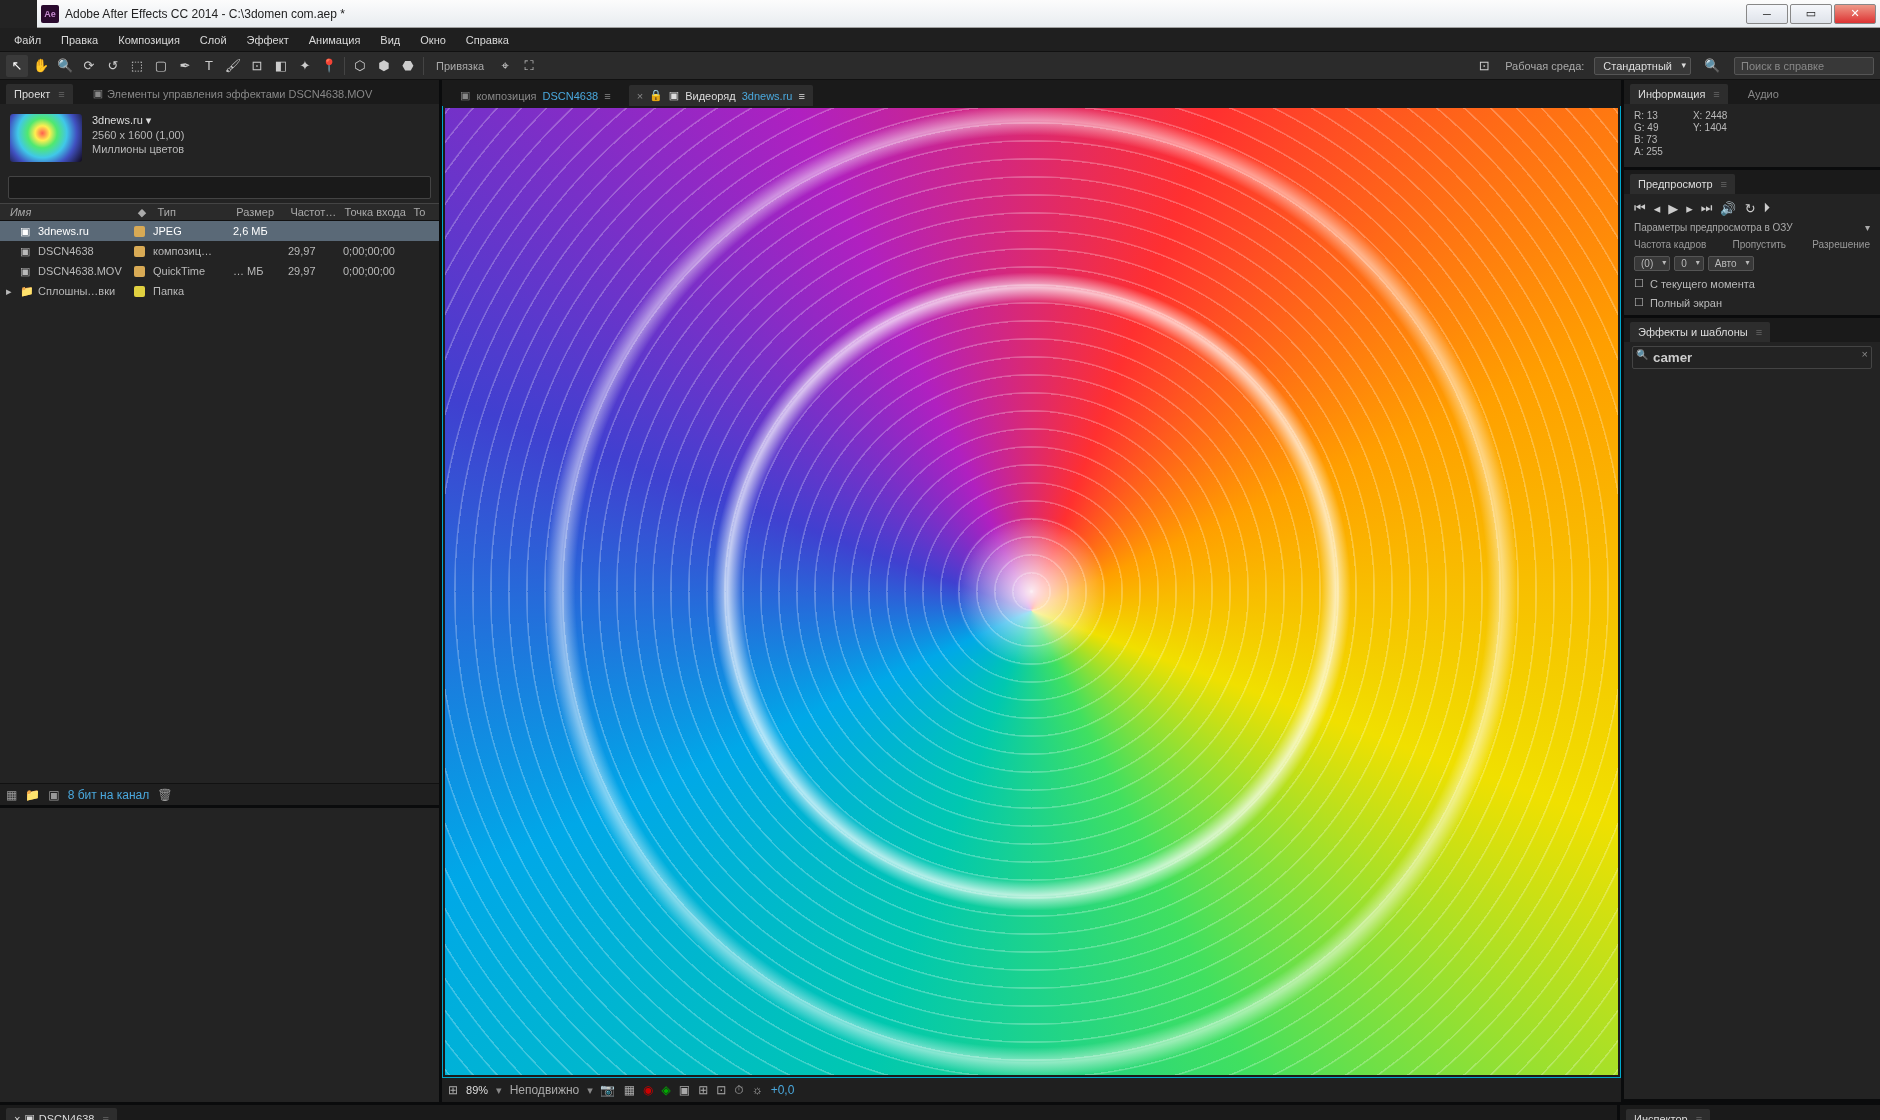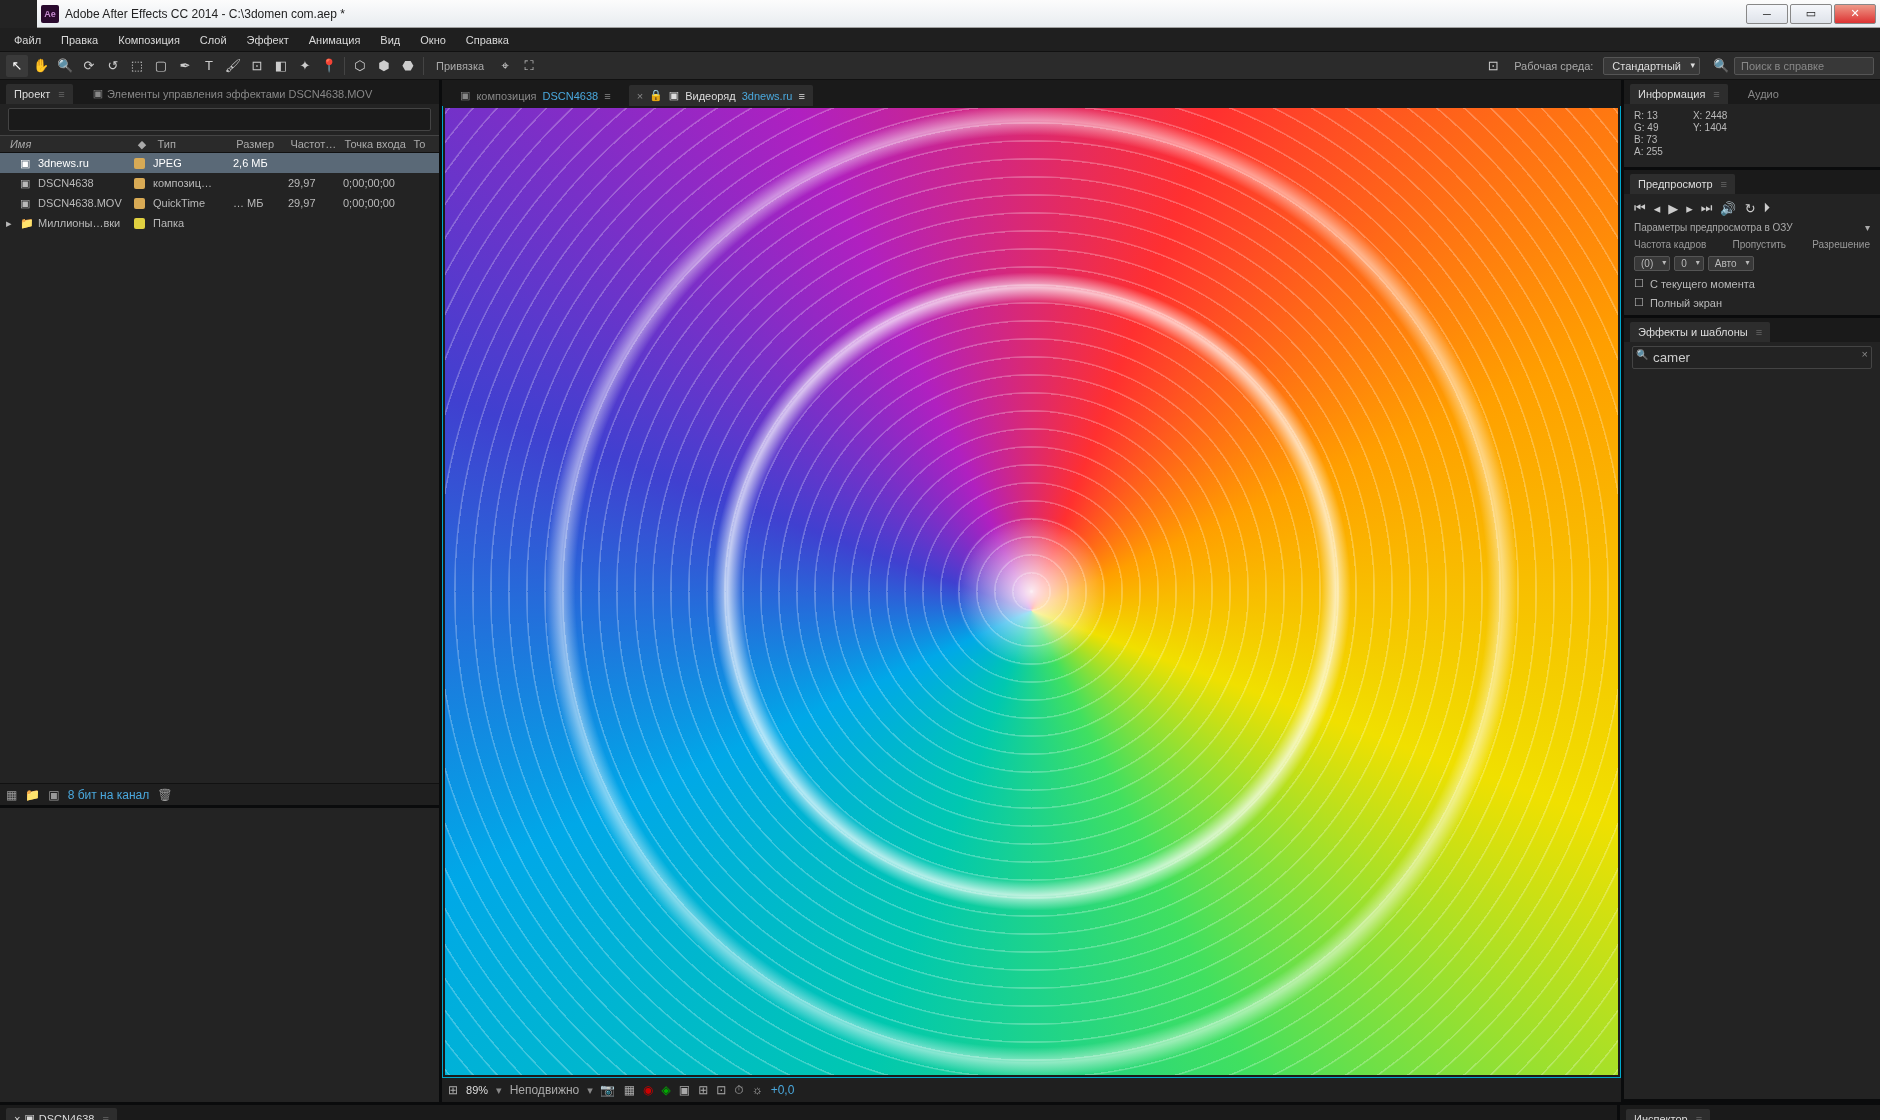--- a/index.html
+++ b/index.html
@@ -19,21 +19,21 @@
 
 
 .toolbar { height:28px; background:#2b2b2b; display:flex; align-items:center; padding:0 6px; gap:2px; border-bottom:1px solid #111; }
 .toolbar .tbtn { width:22px; height:22px; display:flex; align-items:center; justify-content:center; border-radius:2px; color:#ccc; font-size:13px; }
 .toolbar .tbtn.sel { background:#3a3a3a; color:#fff; }
 .toolbar .sep { width:1px; height:18px; background:#444; margin:0 2px; }
 .toolbar .label { padding:0 8px; color:#aaa; }
 .toolbar .spacer { flex:1; }
 .toolbar .dropdown { background:#383838; padding:2px 18px 2px 8px; border:1px solid #555; border-radius:2px; position:relative; color:#ddd; }
 .toolbar .dropdown::after { content:'▾'; position:absolute; right:4px; font-size:9px; }
-.toolbar .searchbox { background:#383838; border:1px solid #555; padding:2px 6px; width:140px; color:#888; border-radius:2px; }
+.toolbar .searchbox { background:#383838; border:1px solid #555; padding:2px 6px; width:140px; color:#888; border-radius:2px;margin-left:9px; }
 
 
 .main { display:flex; height:calc(100% - 28px - 24px - 28px - 18px); }
 .left-col { width:442px; display:flex; flex-direction:column; border-right:3px solid #0a0b0c; }
 .center-col { flex:1; display:flex; flex-direction:column; border-right:3px solid #0a0b0c; }
 .right-col { width:256px; display:flex; flex-direction:column; }
 
 
 .panel { background:#232323; border-bottom:3px solid #0a0b0c; }
 .panel-tabs { height:24px; display:flex; align-items:flex-end; background:#1a1a1a; padding:0 6px; gap:12px; }
@@ -86,21 +86,21 @@
 .info-col { display:flex; flex-direction:column; gap:1px; font-size:10px; }
 .preview-controls { display:flex; flex-direction:column; gap:6px; padding:6px 10px; }
 .preview-row { display:flex; gap:8px; align-items:center; }
 .preview-row .pc { font-size:13px; color:#ccc; cursor:pointer; }
 .preview-opts { display:flex; justify-content:space-between; font-size:10px; color:#999; }
 .preview-sel { display:flex; gap:4px; }
 .preview-sel .sel { background:#383838; padding:1px 6px; border:1px solid #555; border-radius:2px; font-size:10px; position:relative; padding-right:16px; }
 .preview-sel .sel::after { content:'▾'; position:absolute; right:3px; font-size:8px; }
 .effects-panel { flex:1; display:flex; flex-direction:column; }
 .eff-search { padding:4px 8px; position:relative; }
-.eff-search input { width:100%; background:#232323; border:1px solid #444; color:#ccc; padding:3px 20px; border-radius:2px; }
+.eff-search input { width:100%; background:#232323; border:1px solid #444; color:#ccc; padding:3px 20px; border-radius:2px;font-weight:bold; }
 .eff-search::before { content:'🔍'; position:absolute; left:12px; top:7px; font-size:10px; color:#888; }
 .eff-search .clear { position:absolute; right:12px; top:6px; color:#888; cursor:pointer; }
 .eff-tree { padding:4px 8px; }
 .eff-cat { padding:2px 0 2px 12px; color:#ddd; position:relative; }
 .eff-cat::before { content:'▾'; position:absolute; left:0; font-size:8px; }
 .eff-item { padding:2px 0 2px 24px; display:flex; align-items:center; gap:4px; background:#4a5562; border-radius:2px; color:#e8e8e8; }
 .fx-icon { width:12px; height:10px; background:#6a4; border-radius:1px; }
 
 
 .lower { display:flex; height:300px; border-top:3px solid #0a0b0c; }
@@ -172,20 +172,28 @@
       <div class="panel-tabs">
         <div class="panel-tab active">
             <span>Проект</span>
             <span class="menu">≡</span>
           </div>
         <div class="panel-tab">
             <span style="color:#888;">▣</span>
             <span>Элементы управления эффектами  DSCN4638.MOV</span>
           </div>
       </div>
+      <div class="proj-info">
+        <div class="proj-thumb"></div>
+        <div class="proj-meta">
+          <div class="proj-name">3dnews.ru ▾</div>
+          <div>2560 x 1600 (1,00)</div>
+          <div>Миллионы цветов</div>
+        </div>
+      </div>
       <div class="proj-search"><input placeholder="" style=""></div>
       <div class="proj-headers">
         <div class="hc" style="width:130px;font-style:italic;">Имя</div>
         <div class="hc" style="width:20px;">◆</div>
         <div class="hc" style="width:80px;">Тип</div>
         <div class="hc" style="width:55px;">Размер</div>
         <div class="hc" style="width:55px;">Частот…</div>
         <div class="hc" style="width:70px;">Точка входа</div>
         <div class="hc" style="width:30px;">То</div>
       </div>
@@ -216,21 +224,21 @@
             <span class="cell" style="width:100px;">DSCN4638.MOV</span>
             <div class="swatch" style="background:#d8aa55;"></div>
             <span class="cell" style="width:80px;">QuickTime</span>
             <span class="cell" style="width:55px;">… МБ</span>
             <span class="cell" style="width:55px;">29,97</span>
             <span class="cell" style="width:70px;">0;00;00;00</span>
           </div>
           <div class="proj-row">
             <span style="width:14px;">▸</span>
             <span style="width:14px;">📁</span>
-            <span class="cell" style="width:100px;">Миллионы…вки</span>
+            <span class="cell" style="width:100px;">Сплошны…вки</span>
             <div class="swatch" style="background:#e0d040;"></div>
             <span class="cell" style="width:80px;">Папка</span>
             <span class="cell" style="width:55px;"></span>
             <span class="cell" style="width:55px;"></span>
             <span class="cell" style="width:70px;"></span>
           </div>
         </div>
       <div class="proj-bottom">
         <div class="pbtn">▦</div>
         <div class="pbtn">📁</div>

